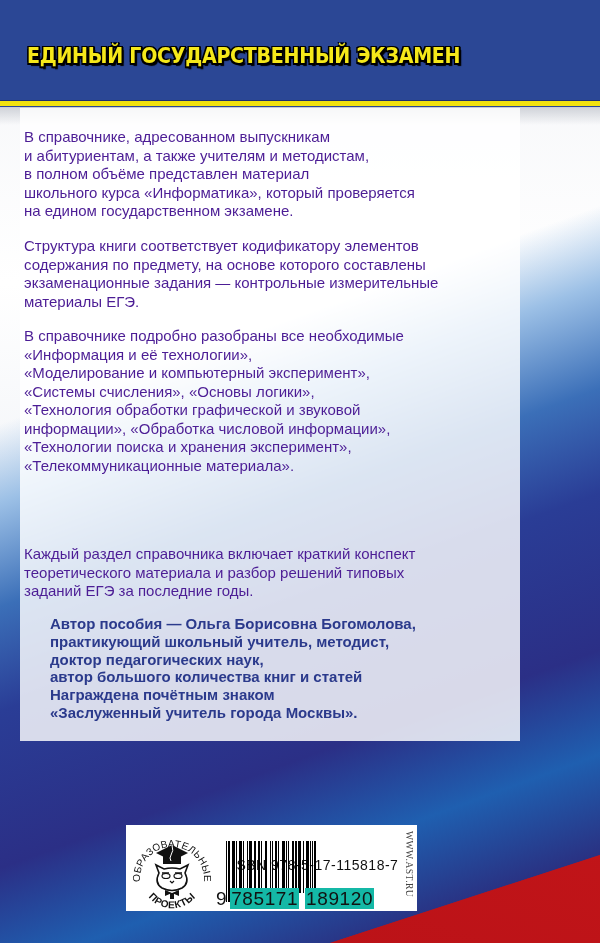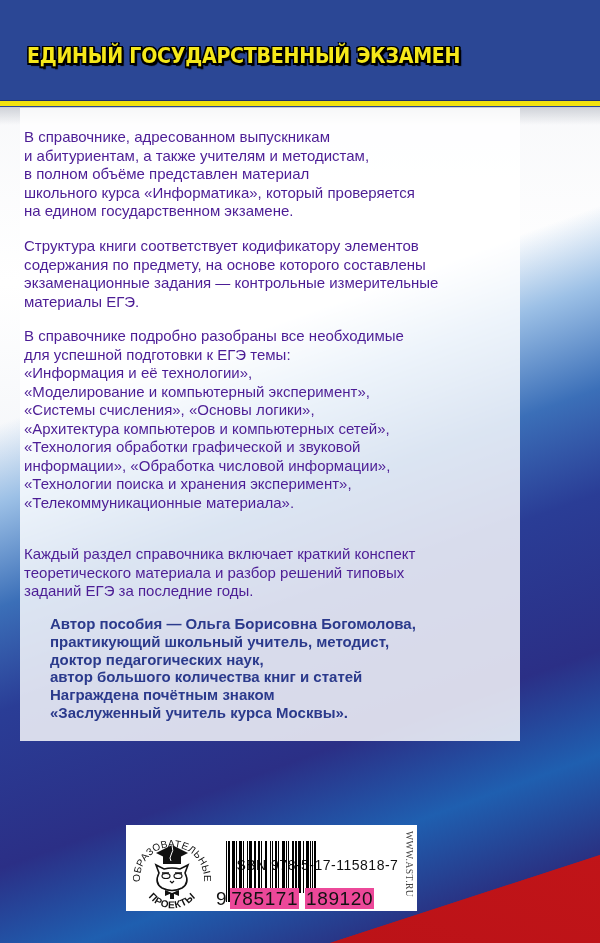--- a/index.html
+++ b/index.html
@@ -27,21 +27,21 @@
   .line { display:block; }
   .barcode-box { position:absolute; left:126px; top:825px; width:291px; height:86px; background:#ffffff; }
   .logo { position:absolute; left:4px; top:2px; width:84px; height:82px; }
   .isbn { position:absolute; left:106px; top:4px; font-family:Liberation Sans, sans-serif; font-size:14px; letter-spacing:0.5px; color:#111; white-space:nowrap;margin-top:28px; }
   .bars { position:absolute; left:100px; top:16px; width:116px; height:52px; display:flex; align-items:stretch; }
   .bars span { display:block; background:#000; height:100%; }
   .bars span.g { background:transparent; }
   .bars span.long { height:118%; }
   .barnum { position:absolute; left:90px; top:63px; font-family:"Liberation Sans", sans-serif; font-size:19px; color:#111; letter-spacing:0.6px; white-space:nowrap; background:transparent; }
   .barnum .first { margin-right:3px; }
-  .barnum .mid { background:#ec4899; padding:0 1px; }
+  .barnum .mid { background:#14b8a6; padding:0 1px; }
   .site { position:absolute; left:278px; top:6px; font-family:"Liberation Serif", serif; font-size:9.5px; color:#444; writing-mode:vertical-rl; letter-spacing:0.5px; white-space:nowrap; }
 </style>
 </head>
 <body>
 
 <div class="bg">
   <div class="bg-white"></div>
   <div class="bg-blue"></div>
   <div class="bg-red"></div>
   <div class="bg-red-shade"></div>
@@ -65,44 +65,42 @@
 
 <div class="text p2">
   <span class="line">Структура книги соответствует кодификатору элементов</span>
   <span class="line">содержания по предмету, на основе которого составлены</span>
   <span class="line">экзаменационные задания — контрольные измерительные</span>
   <span class="line">материалы ЕГЭ.</span>
 </div>
 
 <div class="text p3">
   <span class="line">В справочнике подробно разобраны все необходимые</span>
-  <span class="line">для успешной подготовки к ЕГЭ темы:</span>
   <span class="line">«Информация и её технологии»,</span>
   <span class="line">«Моделирование и компьютерный эксперимент»,</span>
   <span class="line">«Системы счисления», «Основы логики»,</span>
-  <span class="line">«Архитектура компьютеров и компьютерных сетей»,</span>
   <span class="line">«Технология обработки графической и звуковой</span>
   <span class="line">информации», «Обработка числовой информации»,</span>
   <span class="line">«Технологии поиска и хранения эксперимент»,</span>
   <span class="line">«Телекоммуникационные материала».</span>
 </div>
 
 <div class="text p4">
   <span class="line">Каждый раздел справочника включает краткий конспект</span>
   <span class="line">теоретического материала и разбор решений типовых</span>
   <span class="line">заданий ЕГЭ за последние годы.</span>
 </div>
 
 <div class="author">
   <span class="line">Автор пособия — Ольга Борисовна Богомолова,</span>
   <span class="line">практикующий школьный учитель, методист,</span>
   <span class="line">доктор педагогических наук,</span>
   <span class="line">автор большого количества книг и статей</span>
   <span class="line">Награждена почётным знаком</span>
-  <span class="line">«Заслуженный учитель курса Москвы».</span>
+  <span class="line">«Заслуженный учитель города Москвы».</span>
 </div>
 
 <div class="barcode-box">
   <svg class="logo" viewBox="0 0 84 82">
     <defs>
       <path id="arcTop" d="M 10 52 A 32 32 0 1 1 74 52"></path>
       <path id="arcBot" d="M 14 62 A 30 30 0 0 0 70 62"></path>
     </defs>
     <text font-family="Liberation Sans, sans-serif" font-size="10" fill="#111" letter-spacing="0.3">
       <textPath href="#arcTop" startOffset="50%" text-anchor="middle">ОБРАЗОВАТЕЛЬНЫЕ</textPath>

